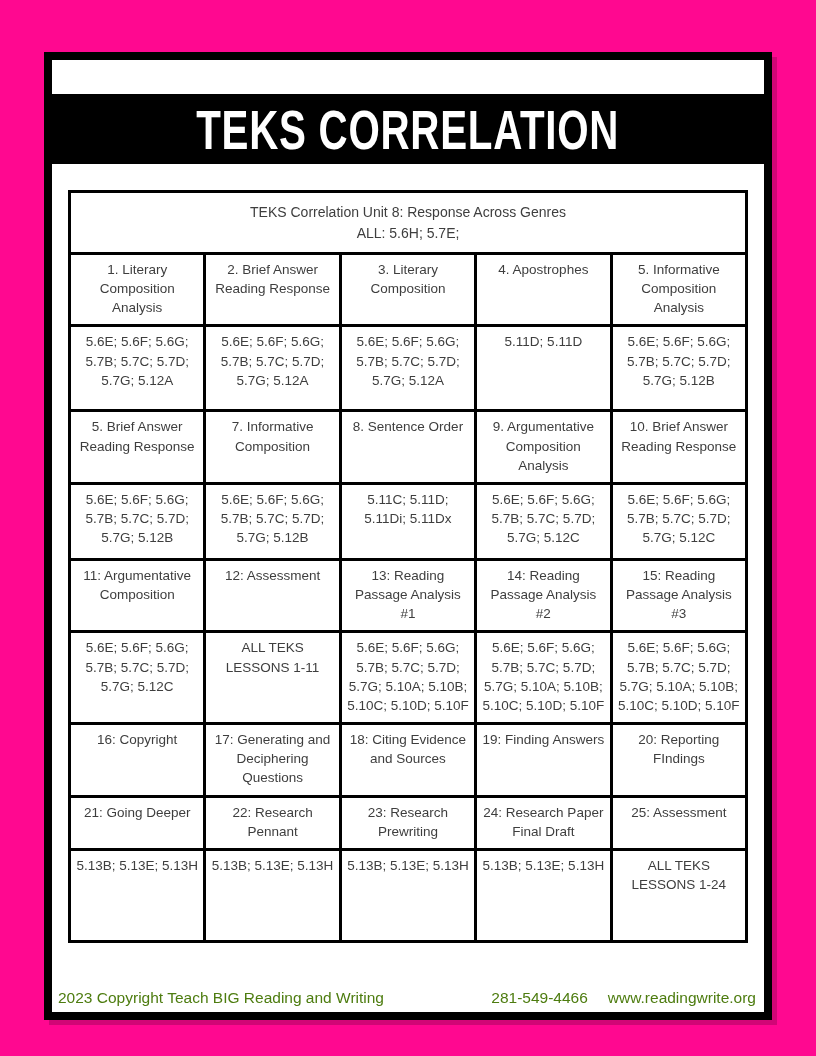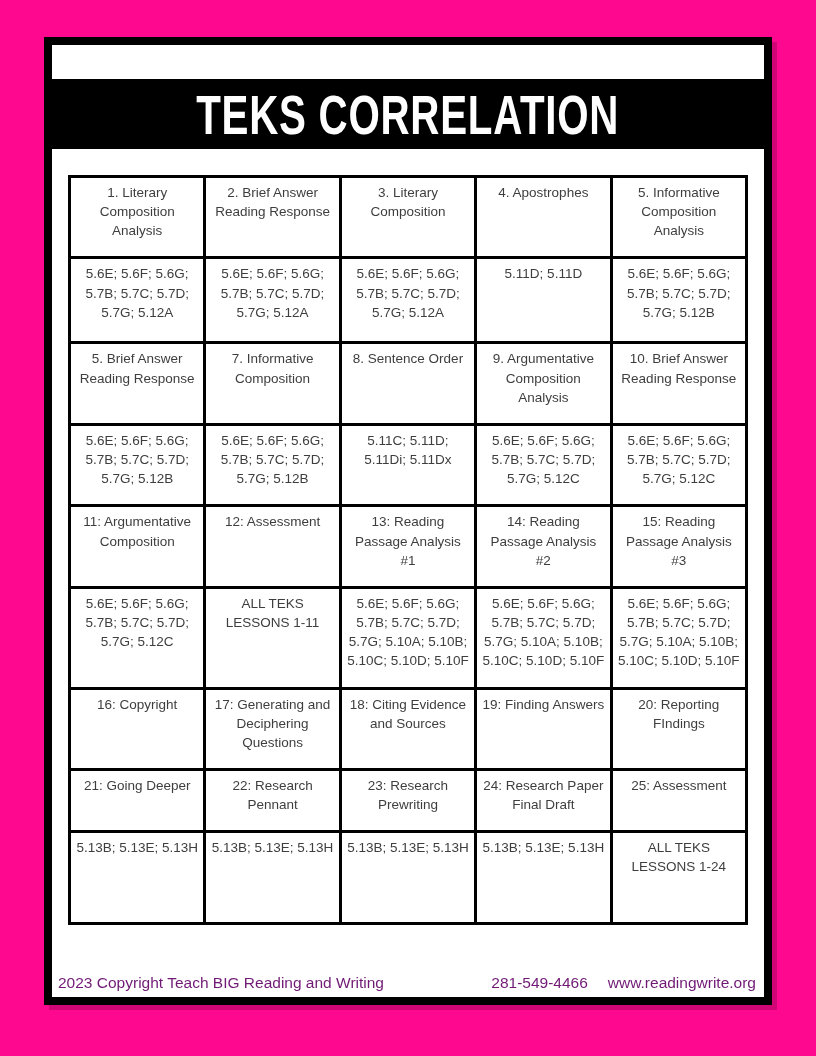--- a/index.html
+++ b/index.html
@@ -11,21 +11,21 @@
   html,body{margin:0;padding:0;}
   body{
     width:816px;height:1056px;
     background:var(--pink);
     font-family:"Liberation Sans",sans-serif;
     position:relative;
     overflow:hidden;
   }
   .page{
     position:absolute;
-    left:44px;top:37px;
+    left:44px;top:52px;
     width:728px;height:968px;
     background:#ffffff;
     border:8px solid #000;
     box-shadow:5px 5px 0 rgba(0,0,0,0.18);
   }
   .banner{
     margin-top:34px;
     height:70px;
     background:var(--banner);
     display:flex;align-items:center;justify-content:center;
@@ -45,53 +45,59 @@
     width:680px;
     margin:26px auto 0 auto;
     color:var(--text);
   }
   table.teks td{
     border:3px solid #000;
     vertical-align:top;
     text-align:center;
     font-size:13.5px;
     line-height:1.42;
-    padding:5px 4px 16px 4px;
+    padding:5px 4px 7px 4px;
     overflow:hidden;
   }
   tr.unit td{
     vertical-align:middle;
     font-size:14px;
     line-height:1.45;
     padding:2px 6px;
   }
   .footer{
     position:absolute;
     left:6px;right:8px;bottom:5px;
     display:flex;
     justify-content:space-between;
     align-items:baseline;
     font-size:15.5px;
-    color:#701a75;
+    color:#4d7c0f;
   }
   .footer .copy{flex:1 1 auto;text-align:left;}
   .footer .phone{flex:0 0 auto;margin-right:20px;}
   .footer .web{flex:0 0 auto;}
 </style>
 </head>
 <body>
 
 <div class="page">
 
   <div class="banner">
     <div class="title">TEKS CORRELATION</div>
   </div>
 
   <table class="teks">
     <tbody>
+      <tr class="unit" style="height:62px">
+        <td colspan="5">
+          <div>TEKS Correlation Unit 8: Response Across Genres</div>
+          <div>ALL: 5.6H; 5.7E;</div>
+        </td>
+      </tr>
 
       <tr style="height:66px">
         <td>1. Literary Composition Analysis</td>
         <td>2. Brief Answer Reading Response</td>
         <td>3. Literary Composition</td>
         <td>4. Apostrophes</td>
         <td>5. Informative Composition Analysis</td>
       </tr>
       <tr style="height:85px">
         <td>5.6E; 5.6F; 5.6G; 5.7B; 5.7C; 5.7D; 5.7G; 5.12A</td>

